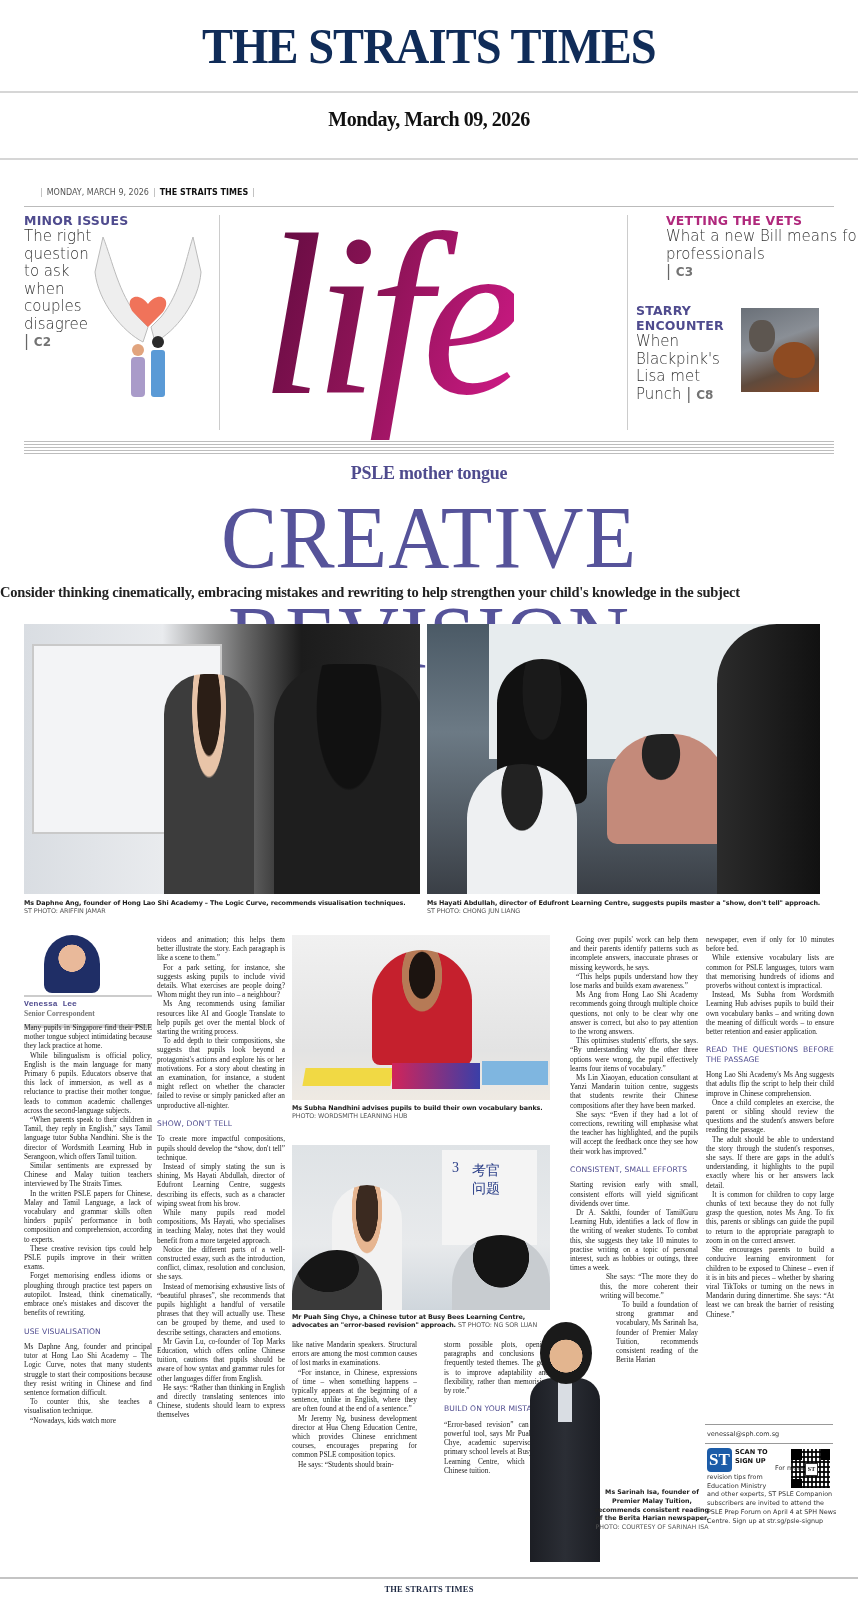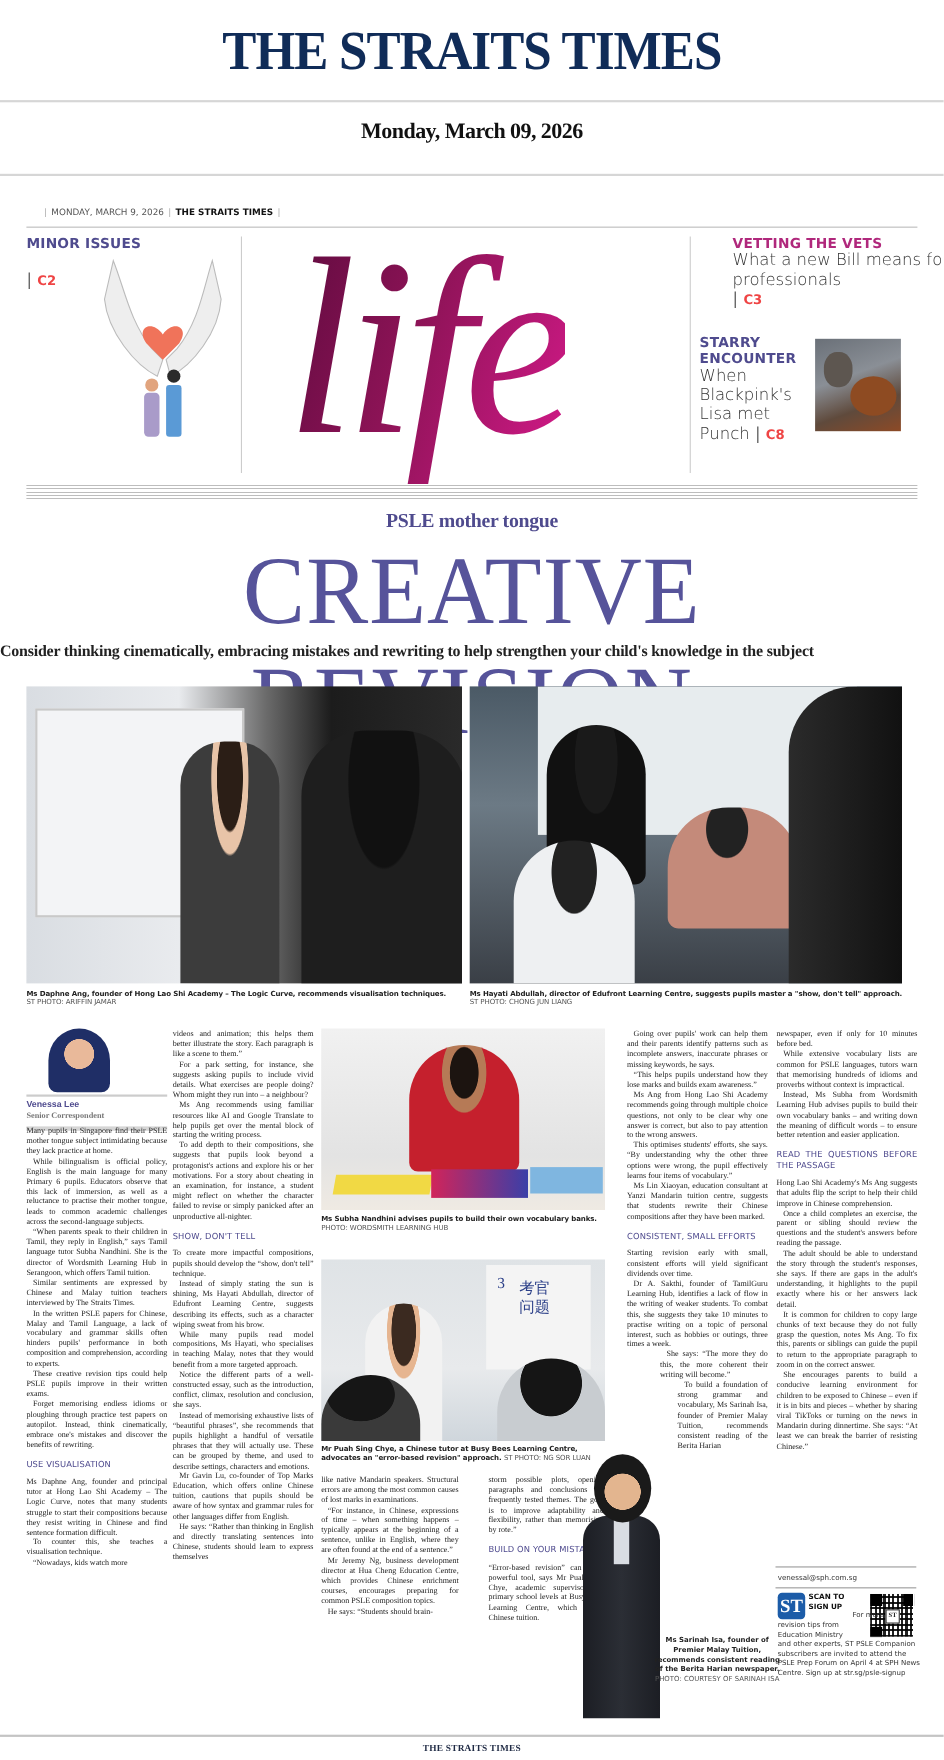--- a/index.html
+++ b/index.html
@@ -14,21 +14,21 @@
 
   .folio { position: absolute; left: 24px; top: 188px; font-family: "DejaVu Sans", sans-serif; font-size: 8px; color: #555; margin-left: 12px; }
   .folio b { color: #111; }
   .folio .sep { color: #aaa; margin: 0 4px; }
   .folio-rule { position: absolute; left: 24px; top: 206px; width: 810px; height: 1px; background: #bbb; }
 
   .teaser-left { position: absolute; left: 24px; top: 213px; width: 200px; }
   .kicker { font-family: "DejaVu Sans", sans-serif; font-weight: bold; font-size: 12.5px; color: #4f4b8e; letter-spacing: 0.2px; }
   .kicker.pink { color: #b0287c; }
   .teaser-head { font-family: "DejaVu Sans", sans-serif; font-size: 15px; line-height: 17.5px; color: #333; font-weight: 300; }
-  .pg { font-weight: bold; font-size: 12px; color: #ef4444; }
+  .pg { font-weight: bold; font-size: 12px; color: #737373; }
   .pg-bar { color: #666; font-weight: normal; }
   .teaser-left .teaser-head { width: 80px; }
   .hands-art { position: absolute; left: 93px; top: 232px; width: 110px; height: 170px; }
   .vsep-l { position: absolute; left: 219px; top: 215px; width: 1px; height: 215px; background: #ccc; }
   .vsep-r { position: absolute; left: 627px; top: 215px; width: 1px; height: 215px; background: #ccc; }
 
   .life-logo { position: absolute; left: 260px; top: 196px; width: 340px; height: 240px; }
   .life-logo span { font-family: "Liberation Serif", serif; font-style: italic; font-size: 230px; font-weight: normal; line-height: 240px; letter-spacing: -10px;
     background: linear-gradient(110deg, #5c0a3d 0%, #8c1356 45%, #d51a8a 100%); -webkit-background-clip: text; background-clip: text; color: transparent; }
 
@@ -57,21 +57,21 @@
   .photo-2 .boy1 { position: absolute; left: 40px; top: 140px; width: 110px; height: 130px; background: radial-gradient(ellipse at 50% 22%, #222 0 26%, #eef0f2 27% 100%); border-radius: 55px 55px 0 0; }
   .photo-2 .boy2 { position: absolute; left: 180px; top: 110px; width: 120px; height: 110px; background: radial-gradient(ellipse at 45% 18%, #222 0 20%, #c48a7a 21% 100%); border-radius: 55px 55px 10px 10px; }
   .photo-2 .front { position: absolute; left: 290px; top: 0; width: 103px; height: 270px; background: linear-gradient(90deg, #2b2b2b, #111); border-radius: 60px 0 0 0; }
 
   .caption { position: absolute; font-family: "DejaVu Sans", sans-serif; font-size: 6.4px; line-height: 8px; color: #222; font-weight: bold; letter-spacing: -0.1px; }
   .credit { font-weight: normal; color: #555; text-transform: uppercase; }
 
   .byline-box { position: absolute; left: 24px; top: 935px; width: 128px; }
   .avatar { width: 56px; height: 58px; margin-left: 20px; border-radius: 50% 50% 8px 8px; background: radial-gradient(circle at 50% 40%, #e9b99a 0 30%, #1f2e66 31% 100%); }
   .byline-rule { width: 128px; height: 2px; background: #ccc; margin-top: 2px; }
-  .byline-name { font-family: Liberation Sans, sans-serif; font-weight: bold; font-size: 8px; color: #4f4b8e; margin-top: 2px; }
+  .byline-name { font-family: Liberation Mono, monospace; font-weight: bold; font-size: 8px; color: #4f4b8e; margin-top: 2px; }
   .byline-title { font-family: "Liberation Serif", serif; font-weight: bold; font-size: 7.5px; color: #777; margin-top: 1px; }
   .byline-rule2 { width: 128px; height: 4px; background: #d5d5d5; margin-top: 6px; }
 
   .col { position: absolute; font-family: "Liberation Serif", serif; font-size: 7.3px; line-height: 9.2px; color: #222; text-align: justify; hyphens: auto; }
   .col p { text-indent: 6px; }
   .col p.first { text-indent: 0; }
   .col h4 { font-family: "DejaVu Sans", sans-serif; font-weight: normal; font-size: 7.6px; color: #4f4b8e; margin: 9px 0 6px; line-height: 9.5px; letter-spacing: 0.1px; }
 
   .photo-3 { left: 292px; top: 935px; width: 258px; height: 165px; background: linear-gradient(180deg, #f1f1f1 0%, #e3e3e3 70%, #efeae3 100%); }
   .photo-3 .person { position: absolute; left: 80px; top: 15px; width: 100px; height: 115px; background: radial-gradient(ellipse at 50% 22%, #1c1410 0 18%, #b67a56 19% 28%, #c5202d 29% 100%); border-radius: 50px 50px 8px 8px; }
@@ -126,21 +126,21 @@
 <div class="rule2"></div>
 
 <div class="folio">
   <span class="sep">|</span><span>MONDAY, MARCH 9, 2026</span><span class="sep">|</span><b>THE STRAITS TIMES</b><span class="sep">|</span>
 </div>
 <div class="folio-rule"></div>
 
 <div class="teaser-left">
   <div class="kicker">MINOR ISSUES</div>
   <div class="teaser-head">
-    <br>
+    <span>The right question to ask when couples disagree</span><br>
     <span class="pg-bar">| </span><span class="pg">C2</span>
   </div>
 </div>
 <svg class="hands-art" viewBox="0 0 110 170">
   <path d="M10 5 C20 30 25 60 45 85 L55 95 L50 110 C30 100 5 70 2 40 Z" fill="#eeeeee" stroke="#bbb" stroke-width="1"></path>
   <path d="M100 5 C92 30 88 60 68 85 L58 95 L62 110 C82 100 106 70 108 40 Z" fill="#eeeeee" stroke="#bbb" stroke-width="1"></path>
   <path d="M55 72 C45 58 30 66 40 80 L55 95 L70 80 C80 66 65 58 55 72 Z" fill="#f0735a"></path>
   <rect x="38" y="125" width="14" height="40" rx="4" fill="#a99bc9"></rect>
   <circle cx="45" cy="118" r="6" fill="#e1a47e"></circle>
   <rect x="58" y="118" width="14" height="47" rx="3" fill="#5a9ad6"></rect>
@@ -285,20 +285,21 @@
   <span>Ms Sarinah Isa, founder of Premier Malay Tuition, recommends consistent reading of the Berita Harian newspaper.</span>
   <span class="credit">PHOTO: COURTESY OF SARINAH ISA</span>
 </div>
 
 <div class="col" style="left:570px; top:935px; width:128px;">
   <p>Going over pupils' work can help them and their parents identify patterns such as incomplete answers, inaccurate phrases or missing keywords, he says.</p>
   <p>“This helps pupils understand how they lose marks and builds exam awareness.”</p>
   <p>Ms Ang from Hong Lao Shi Academy recommends going through multiple choice questions, not only to be clear why one answer is correct, but also to pay attention to the wrong answers.</p>
   <p>This optimises students' efforts, she says. “By understanding why the other three options were wrong, the pupil effectively learns four items of vocabulary.”</p>
   <p>Ms Lin Xiaoyan, education consultant at Yanzi Mandarin tuition centre, suggests that students rewrite their Chinese compositions after they have been marked.</p>
+  <p>She says: “Even if they had a lot of corrections, rewriting will emphasise what the teacher has highlighted, and the pupils will accept the feedback once they see how their work has improved.”</p>
   <h4>CONSISTENT, SMALL EFFORTS</h4>
   <p class="first">Starting revision early with small, consistent efforts will yield significant dividends over time.</p>
   <p>Dr A. Sakthi, founder of TamilGuru Learning Hub, identifies a lack of flow in the writing of weaker students. To combat this, she suggests they take 10 minutes to practise writing on a topic of personal interest, such as hobbies or outings, three times a week.</p>
   <p style="padding-left:30px;">She says: “The more they do this, the more coherent their writing will become.”</p>
   <p style="padding-left:46px;">To build a foundation of strong grammar and vocabulary, Ms Sarinah Isa, founder of Premier Malay Tuition, recommends consistent reading of the Berita Harian</p>
 </div>
 
 <div class="col" style="left:706px; top:935px; width:128px;">
   <p class="first">newspaper, even if only for 10 minutes before bed.</p>
   <p>While extensive vocabulary lists are common for PSLE languages, tutors warn that memorising hundreds of idioms and proverbs without context is impractical.</p>

